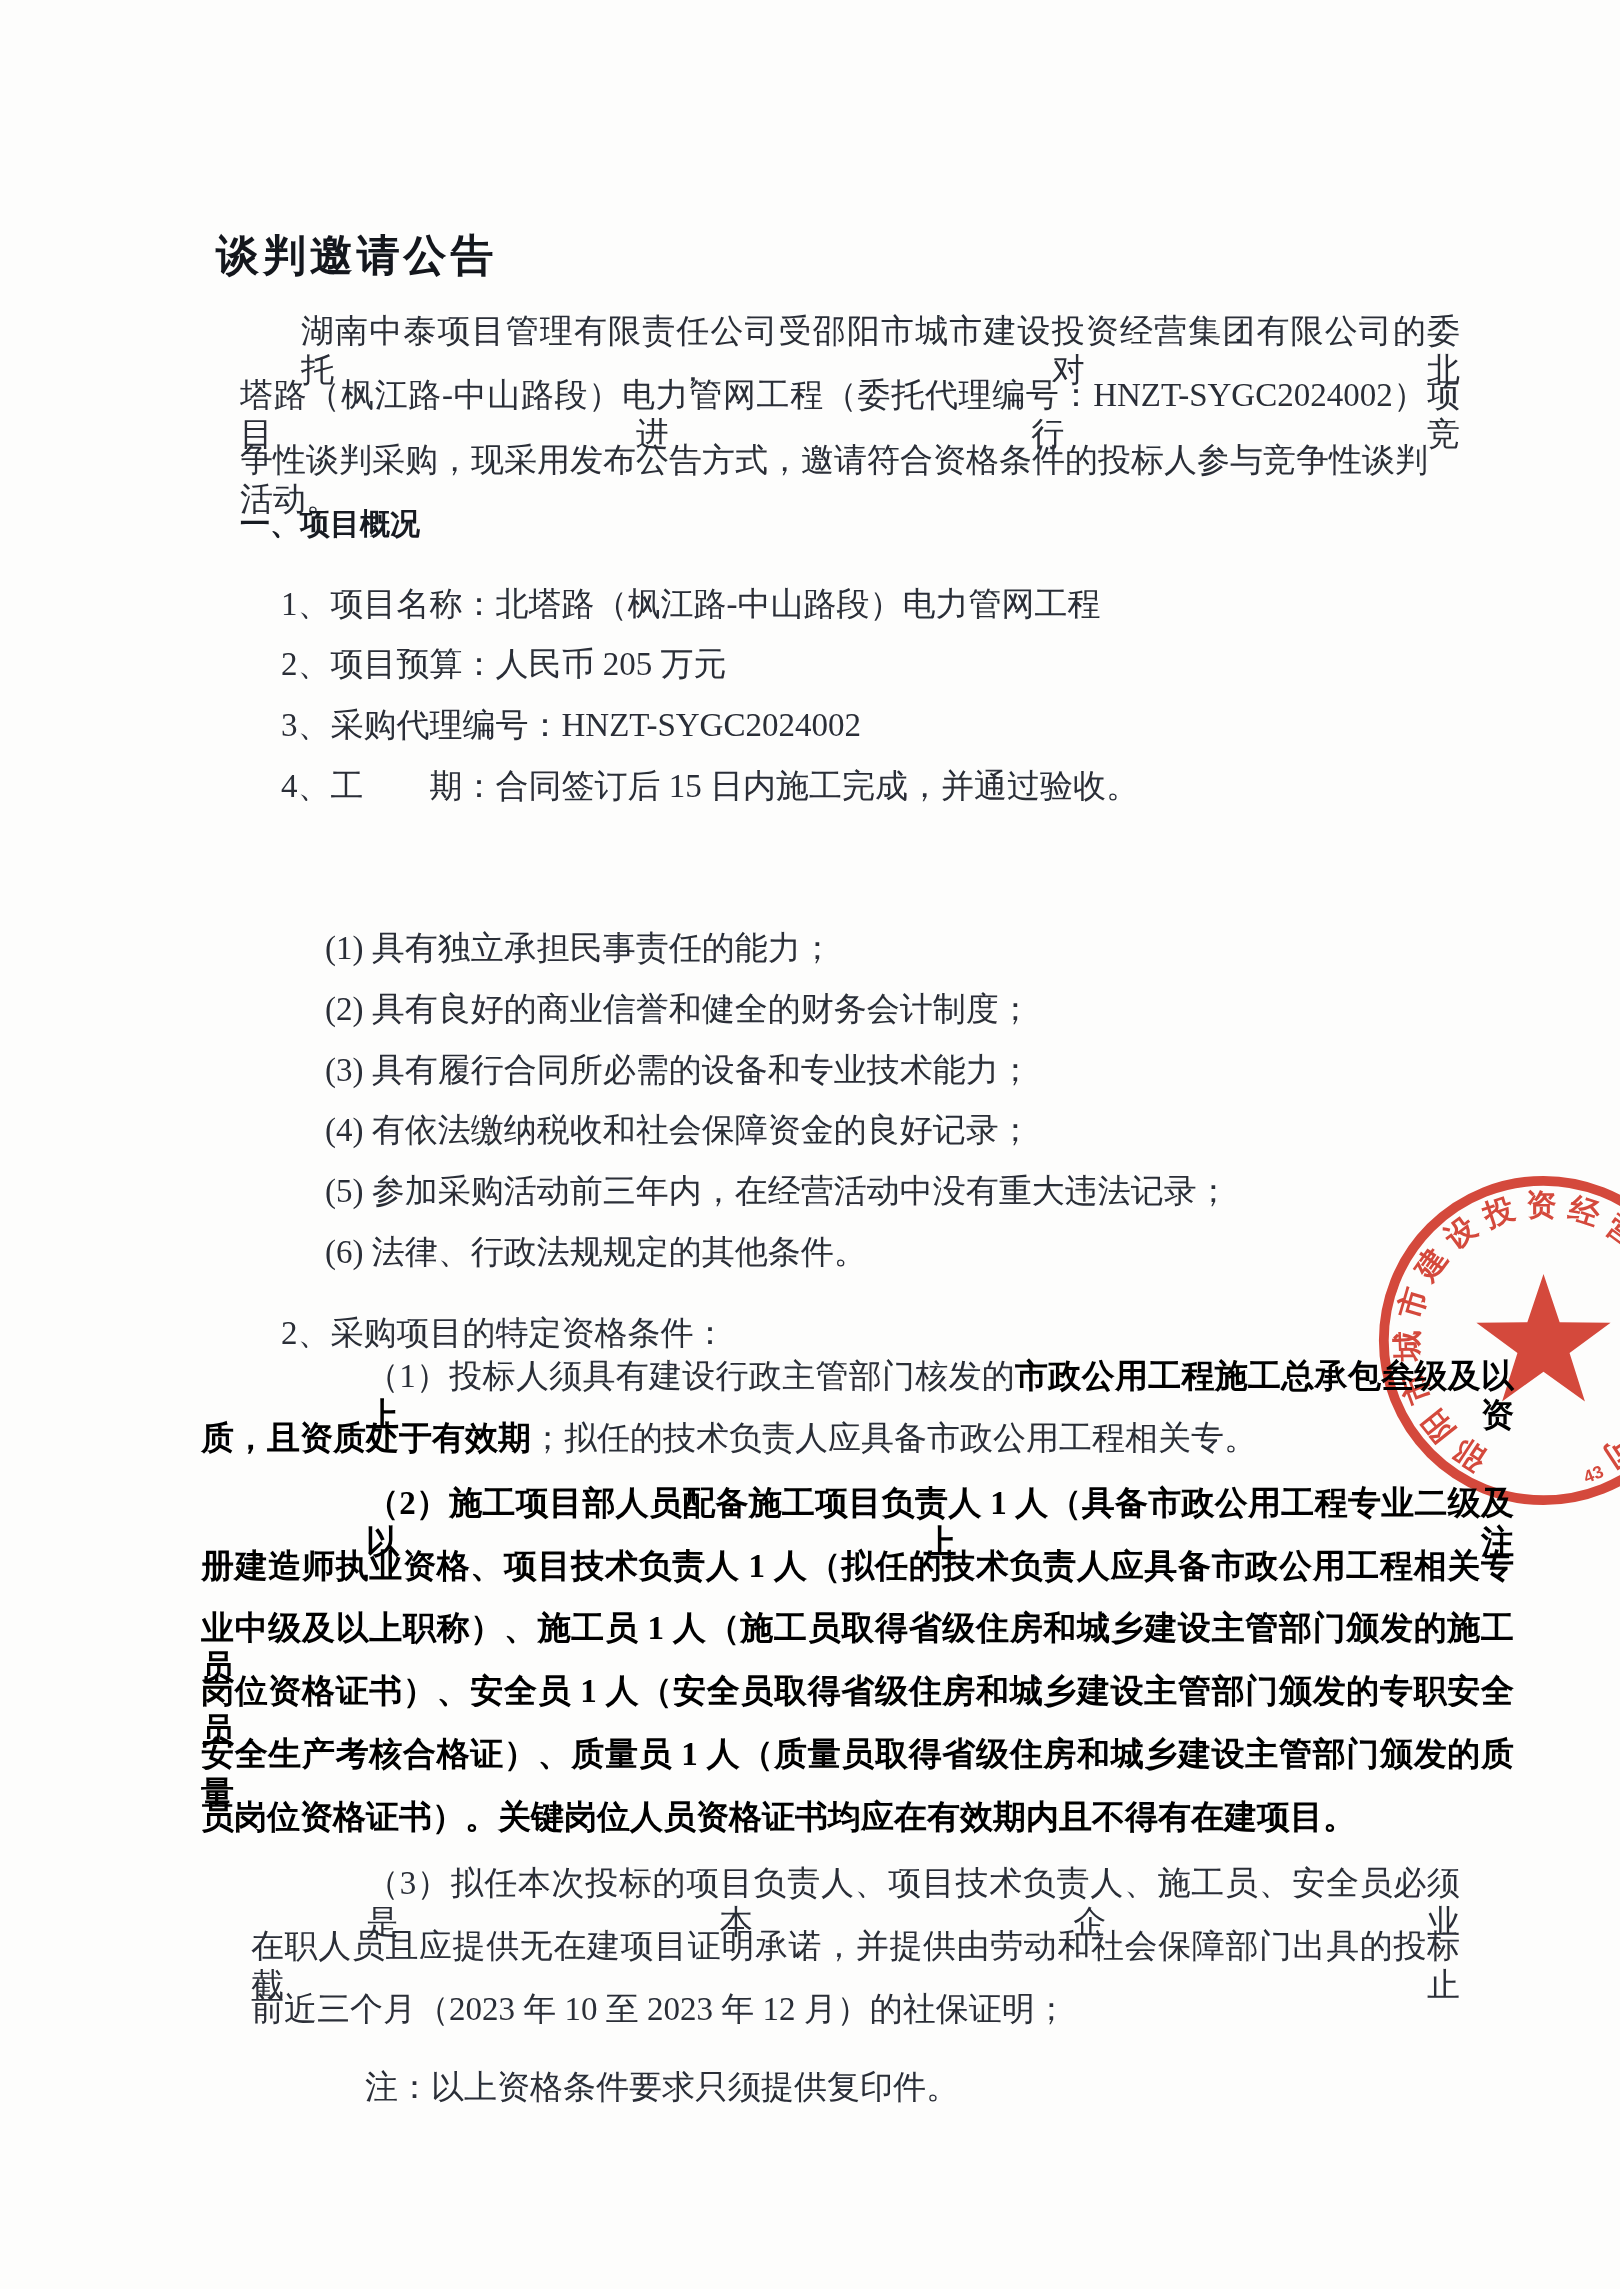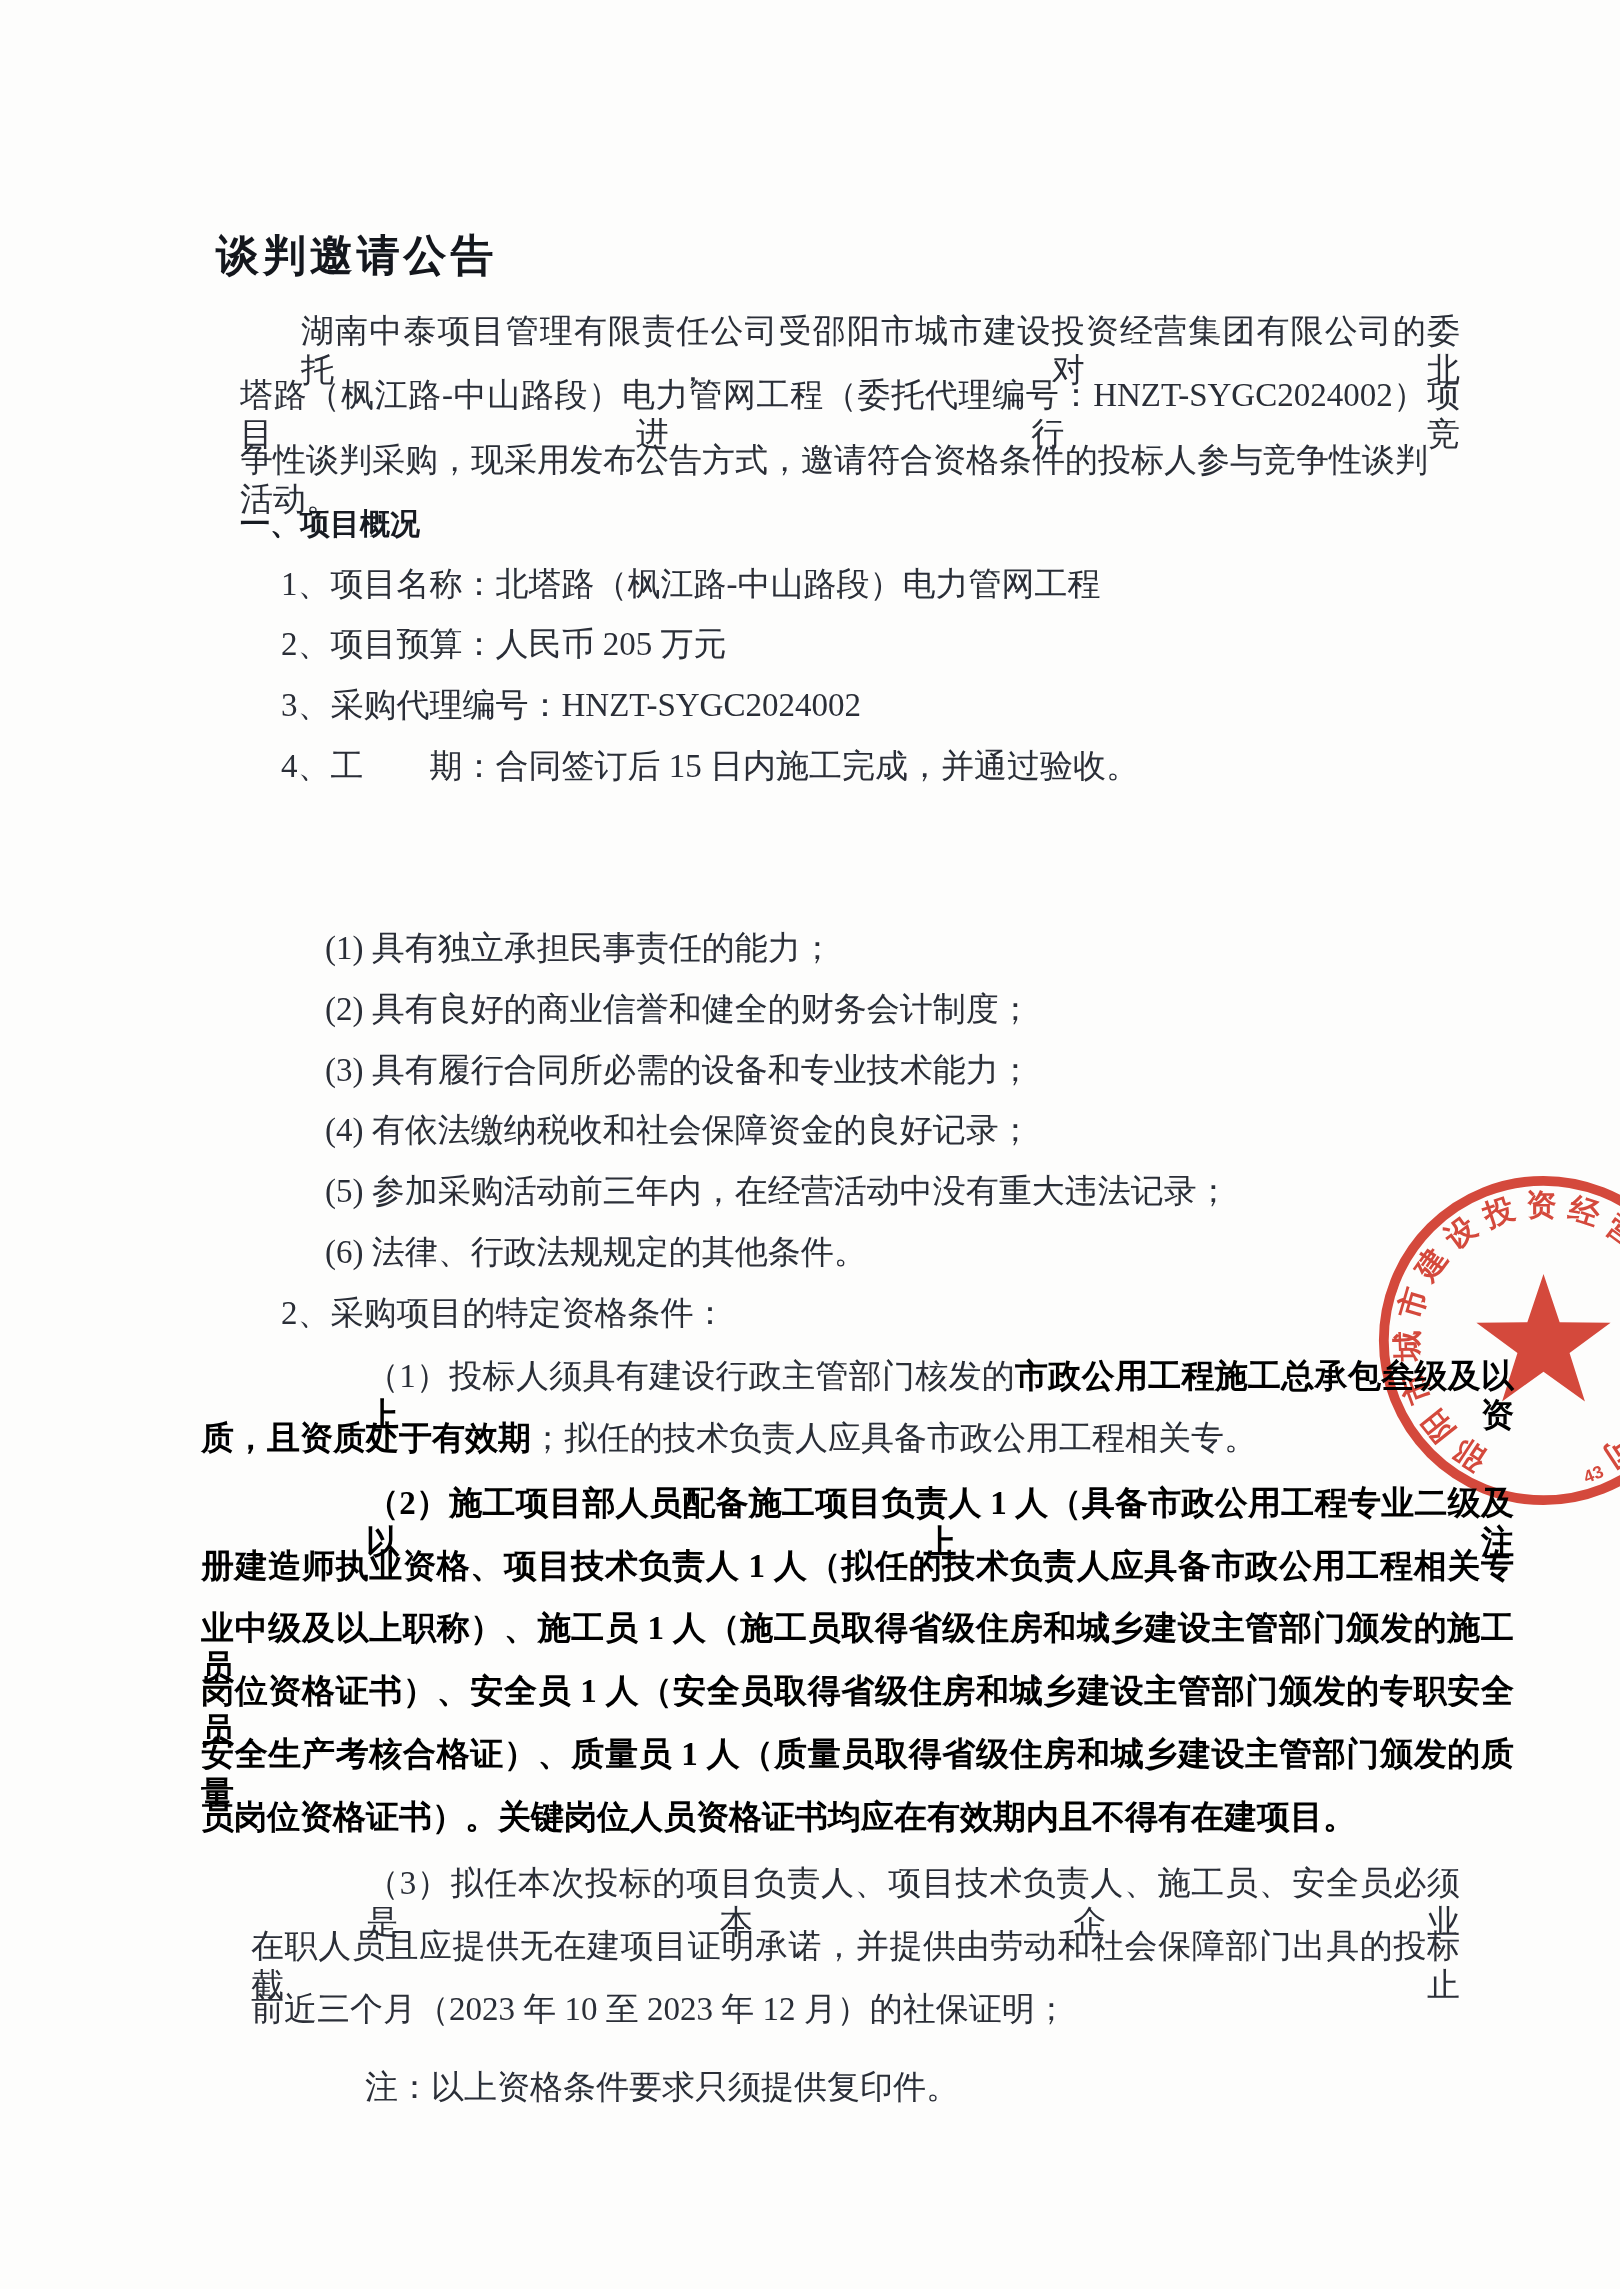--- a/index.html
+++ b/index.html
@@ -26,21 +26,21 @@
   .main{left:240px;right:160px;}
   .wide{left:201px;right:106px;}
   .p3col{left:251px;right:160px;}
   .jt{text-align:justify;text-align-last:justify;}
   .b{font-weight:700;color:#000000;}
   .hd{
     font-family:Liberation Serif, serif;
     font-weight:700;font-size:30px;color:#171b22;
   }
   .ind2{padding-left:61px;}
-  .ind-item{padding-left:41px;}
+  .ind-item{padding-left:41px;margin-top:20px;}
   .ind-bullet{padding-left:85px;}
   .ind-para{padding-left:165px;}
   .ind-para3{padding-left:115px;}
   .ind-note{padding-left:125px;}
   .seal{
     position:absolute;left:1375px;top:1172px;
     width:337px;height:337px;
     opacity:.92;
     mix-blend-mode:multiply;
   }

